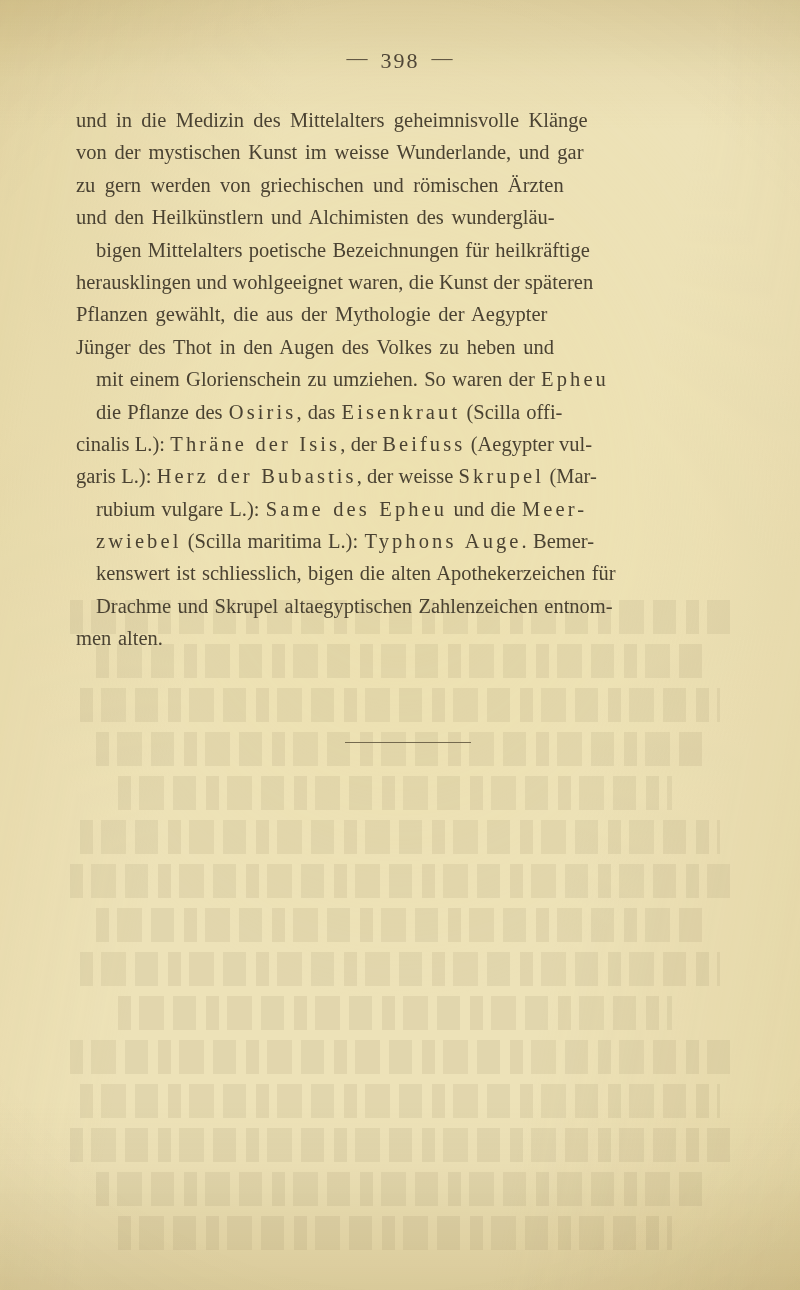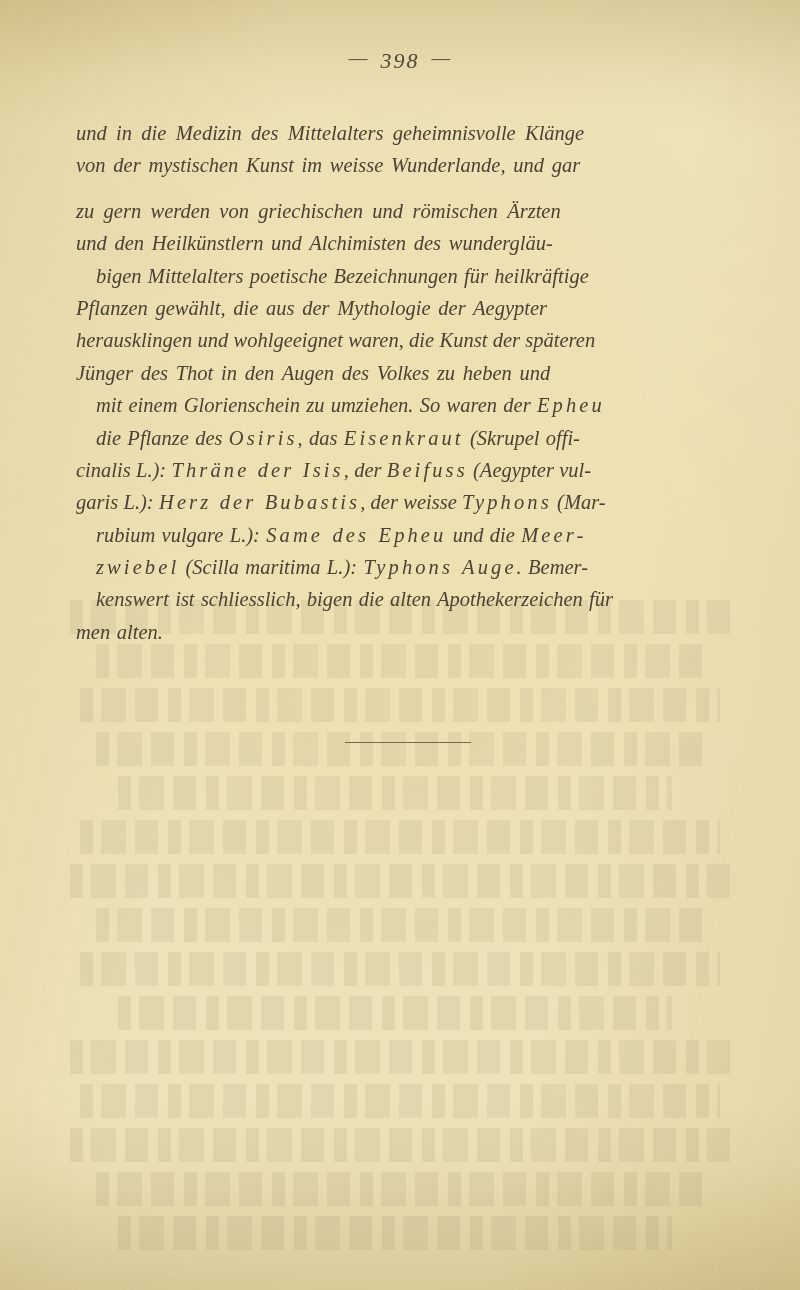--- a/index.html
+++ b/index.html
@@ -43,21 +43,20 @@
     mix-blend-mode: multiply;
     pointer-events: none;
   }
 
   .page {
     position: relative;
     z-index: 2;
     width: 800px;
     height: 1290px;
     box-sizing: border-box;
-    font-style: italic;
   }
 
   .running-head {
     position: absolute;
     top: 48px;
     left: 0;
     width: 800px;
     text-align: center;
     font-size: 21px;
     letter-spacing: 1px;
@@ -83,21 +82,21 @@
   }
 
   .line {
     font-size: 20.5px;
     line-height: 32.4px;
     height: 32.4px;
     white-space: nowrap;
     color: #4a4232;
     text-rendering: optimizeLegibility;
   }
-  .line.just-b { word-spacing: 4.2px; margin-top: 13px; }
+  .line.just-b { word-spacing: 4.2px; }
   .line.just-c { word-spacing: 2.6px; }
   .line.just-d { word-spacing: 1.2px; margin-left: 20px; }
   .line.just-e { word-spacing: 0.2px; }
   .line.last   { word-spacing: 1.5px; }
 
   .sp {
     letter-spacing: 3.1px;
   }
 
   .rule {
@@ -170,36 +169,37 @@
     <span class="dash">—</span><span class="folio">398</span><span class="dash">—</span>
   </div>
 
   <div class="textblock">
 
     <div class="line just-b"><span>und in die Medizin des Mittelalters geheimnisvolle Klänge</span></div>
     <div class="line just-c"><span>von der mystischen Kunst im weisse Wunderlande, und gar</span></div>
     <div class="line just-b"><span>zu gern werden von griechischen und römischen Ärzten</span></div>
     <div class="line just-c"><span>und den Heilkünstlern und Alchimisten des wundergläu-</span></div>
     <div class="line just-d"><span>bigen Mittelalters poetische Bezeichnungen für heilkräftige</span></div>
+    <div class="line just-e"><span>herausklingen und wohlgeeignet waren, die Kunst der späteren</span></div>
     <div class="line just-c"><span>Pflanzen gewählt, die aus der Mythologie der Aegypter</span></div>
-    <div class="line just-e"><span>herausklingen und wohlgeeignet waren, die Kunst der späteren</span></div>
     <div class="line just-c"><span>Jünger des Thot in den Augen des Volkes zu heben und</span></div>
 
     <div class="line just-d"><span>mit einem Glorienschein zu umziehen. So waren der </span><span class="sp">Epheu</span></div>
 
-    <div class="line just-d"><span>die Pflanze des </span><span class="sp">Osiris</span><span>, das </span><span class="sp">Eisenkraut</span><span> (Skrupel offi-</span></div>
+    <div class="line just-d"><span>die Pflanze des </span><span class="sp">Osiris</span><span>, das </span><span class="sp">Eisenkraut</span><span> (Scilla offi-</span></div>
 
     <div class="line just-e"><span>cinalis L.): </span><span class="sp">Thräne der Isis</span><span>, der </span><span class="sp">Beifuss</span><span> (Aegypter vul-</span></div>
 
-    <div class="line just-e"><span>garis L.): </span><span class="sp">Herz der Bubastis</span><span>, der weisse </span><span class="sp">Typhons</span><span> (Mar-</span></div>
+    <div class="line just-e"><span>garis L.): </span><span class="sp">Herz der Bubastis</span><span>, der weisse </span><span class="sp">Skrupel</span><span> (Mar-</span></div>
 
     <div class="line just-d"><span>rubium vulgare L.): </span><span class="sp">Same des Epheu</span><span> und die </span><span class="sp">Meer-</span></div>
 
     <div class="line just-d"><span class="sp">zwiebel</span><span> (Scilla maritima L.): </span><span class="sp">Typhons Auge</span><span>. Bemer-</span></div>
 
     <div class="line just-d"><span>kenswert ist schliesslich, bigen die alten Apothekerzeichen für</span></div>
+    <div class="line just-d"><span>Drachme und Skrupel altaegyptischen Zahlenzeichen entnom-</span></div>
     <div class="line last"><span>men alten.</span></div>
 
   </div>
 
   <div class="rule"></div>
 
 </div>
 
 </body></html>

